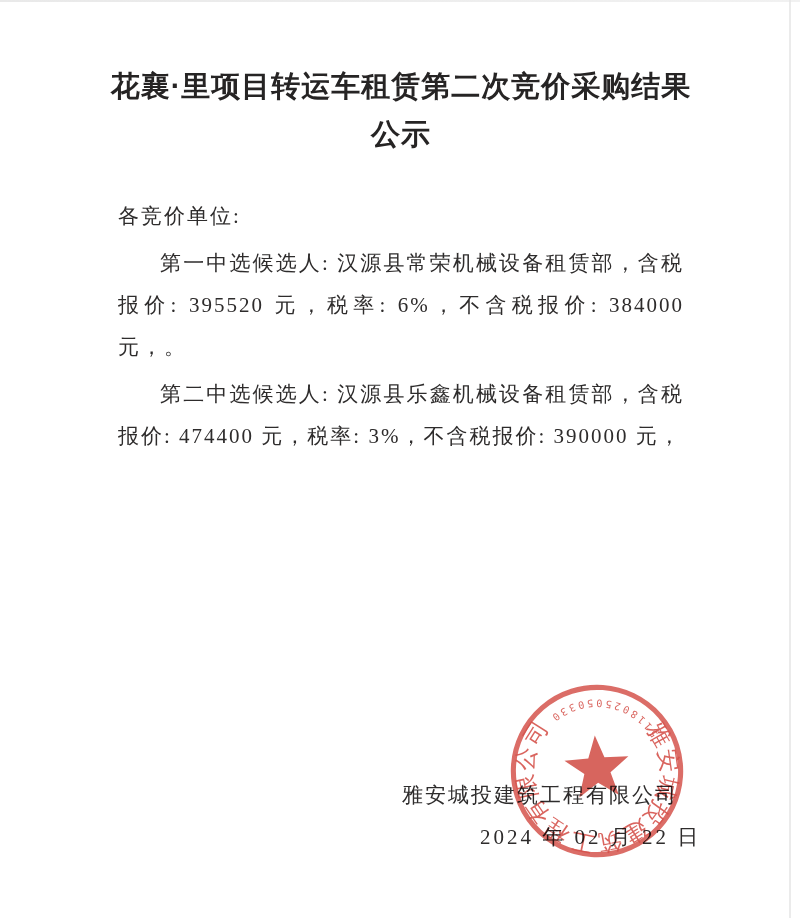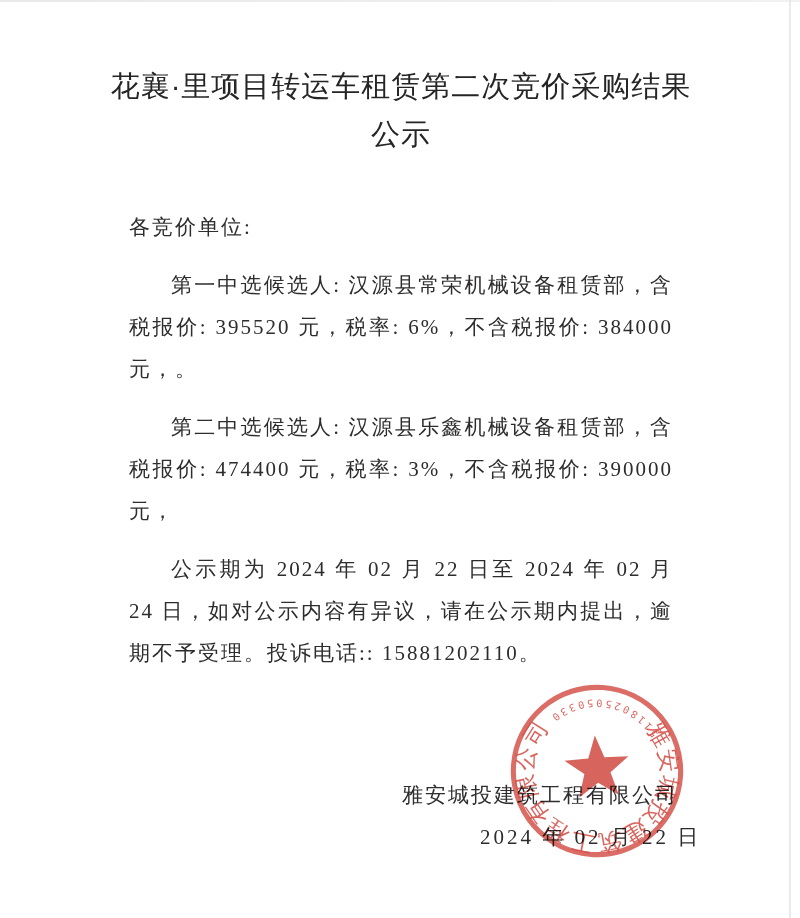--- a/index.html
+++ b/index.html
@@ -19,36 +19,36 @@
   }
   .scan-edge-right {
     position: absolute; top: 0; right: 9px; width: 2px; height: 918px;
     background: #e6e6e6; opacity: .8;
   }
   .doc-title {
     position: absolute;
     top: 62px; left: 106px; width: 590px;
     text-align: center;
     font-family: "Liberation Sans", "DejaVu Sans", sans-serif;
-    font-weight: 400;
+    font-weight: 700;
     font-size: 29px;
     line-height: 48px;
     letter-spacing: 1px;
     color: #262424;
   }
   .content {
     position: absolute;
     top: 190px; left: 113px; width: 576px;
     font-size: 21px;
     line-height: 42px;
     letter-spacing: 2px;
     text-align: justify;
     color: #2e2c2c;
   }
-  .content p { margin: 16px; }
+  .content p { margin: 5px; }
   .content p.indent { text-indent: 2em; }
   .signature-company {
     position: absolute;
     top: 781px; left: 402px;
     font-size: 21px; letter-spacing: 2px;
     color: #2e2c2c;
     white-space: nowrap;
   }
   .signature-date {
     position: absolute;
@@ -74,21 +74,20 @@
 <div>
   <div class="scan-edge-top"></div>
   <div class="scan-edge-right"></div>
 
   <h1 class="doc-title">花襄·里项目转运车租赁第二次竞价采购结果公示</h1>
 
   <div class="content">
     <p>各竞价单位:</p>
     <p class="indent">第一中选候选人: 汉源县常荣机械设备租赁部，含税报价: 395520 元，税率: 6%，不含税报价: 384000 元，。</p>
     <p class="indent">第二中选候选人: 汉源县乐鑫机械设备租赁部，含税报价: 474400 元，税率: 3%，不含税报价: 390000 元，</p>
-    <p class="indent">公示期为 2024 年 02 月 22 日至 2024 年 02 月 24 日，如对公示内容有异议，请在公示期内提出，逾期不予受理。投诉电话:: 15881202110。</p>
   </div>
 
   <div class="signature-company">雅安城投建筑工程有限公司</div>
 
   <div class="signature-date">2024 年 02 月 22 日</div>
 
   <div class="seal">
     <svg viewBox="0 0 200 200" xmlns="http://www.w3.org/2000/svg">
       <defs>
         <path id="nameArc" d="M 144.55 55.45 A 63 63 0 1 1 55.45 55.45" fill="none"></path>

